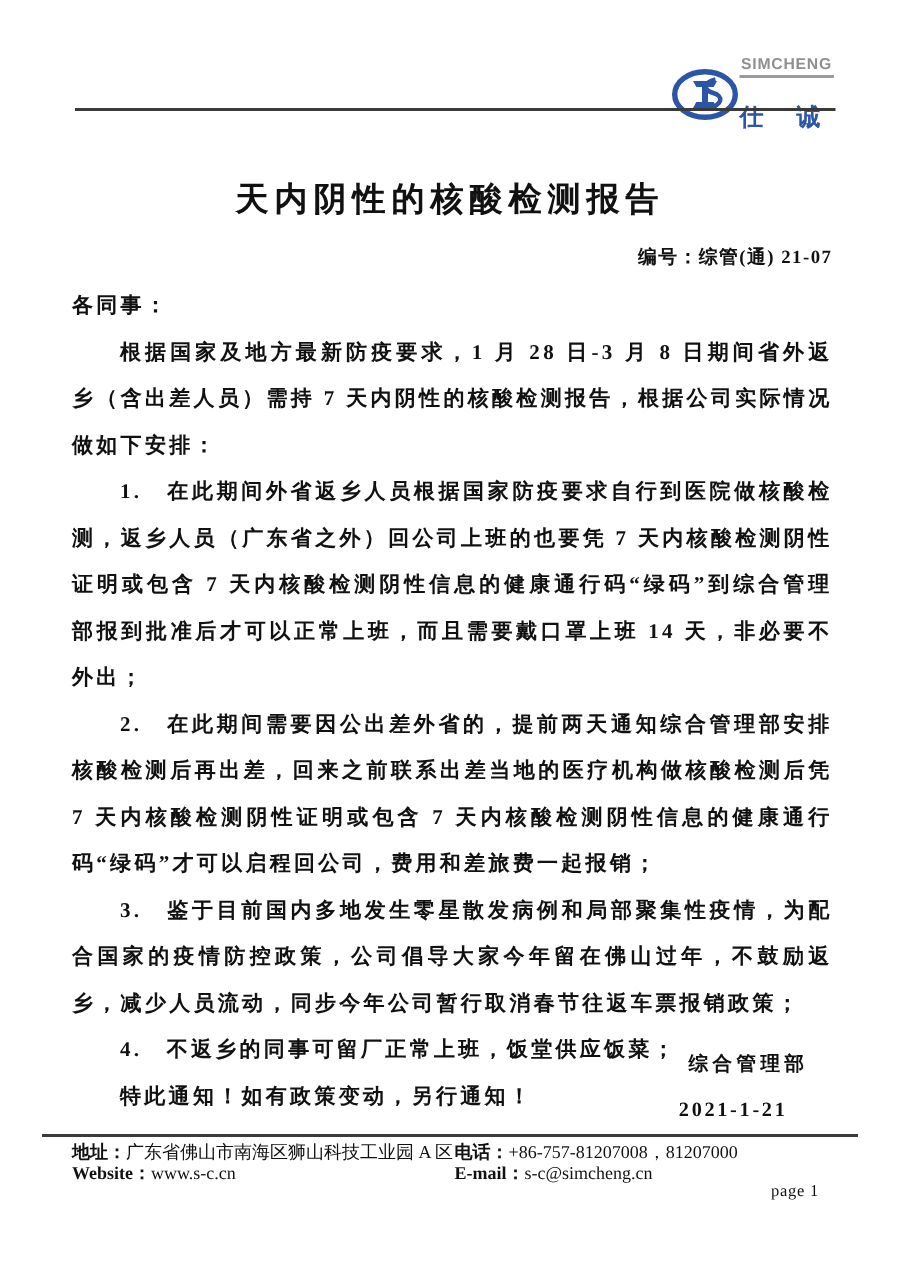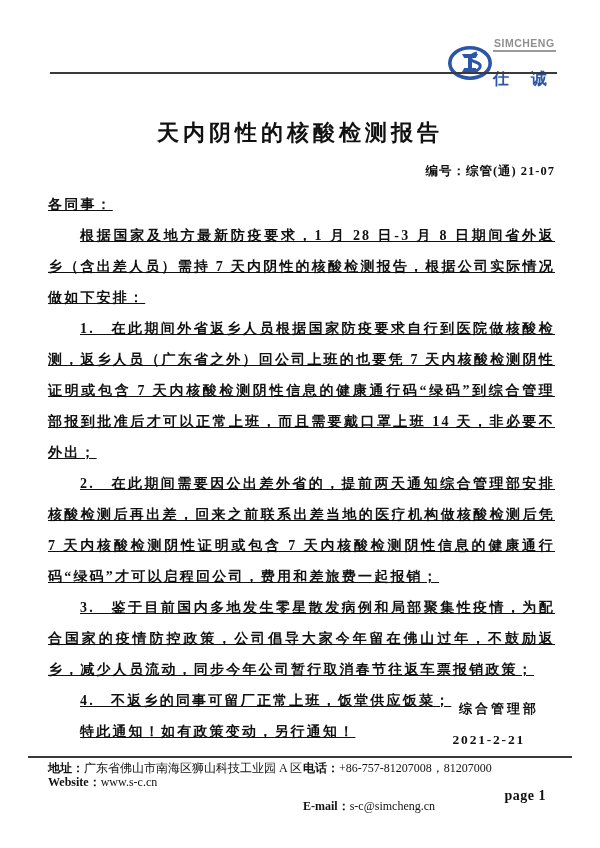--- a/index.html
+++ b/index.html
@@ -27,21 +27,20 @@
   }
   .doc-number{
     position:absolute;top:162px;right:45px;
     font-size:12.5px;font-weight:bold;letter-spacing:1px;line-height:18px;
   }
   
   .doc-body{
     position:absolute;top:189px;left:48px;width:507px;
     font-size:14px;font-weight:bold;line-height:31px;letter-spacing:2.2px;
     text-align:justify;
-    text-decoration:underline;
   }
   .doc-body p{margin:0;}
   .doc-body p.indent{text-indent:32px;}
   
   .sig-dept{
     position:absolute;top:699px;right:45px;padding-right:16px;
     font-size:13px;font-weight:bold;letter-spacing:3px;line-height:20px;
   }
   .sig-date{
     position:absolute;top:730px;right:45px;padding-right:30px;
@@ -49,27 +48,27 @@
   }
   
   .footer{position:absolute;top:756px;left:0;right:0;}
   .footer-rule{height:2px;background:#3a3a3a;margin:0 28px;}
   .footer-cols{
     display:flex;padding:4px 45px 0 48px;
     font-size:12px;line-height:13.5px;
   }
   .f-col{display:flex;flex-direction:column;}
   .f-left{width:255px;}
-  .f-right{flex:1;gap:24px;}
+  .f-right{flex:1;}
   .f-row{white-space:nowrap;}
   .f-label{font-weight:bold;}
   .f-value{font-weight:normal;}
   .page-num{
     position:absolute;right:54px;top:32px;
-    font-size:14px;font-weight:bold;letter-spacing:0.5px;
+    font-size:11px;font-weight:normal;letter-spacing:0.5px;
   }
 </style>
 </head>
 <body>
 
 <div class="page">
 
   <div class="header">
     <div class="logo">
       <span class="logo-mark">
@@ -94,21 +93,21 @@
     <p>各同事：</p>
     <p class="indent">根据国家及地方最新防疫要求，1 月 28 日-3 月 8 日期间省外返乡（含出差人员）需持 7 天内阴性的核酸检测报告，根据公司实际情况做如下安排：</p>
     <p class="indent">1.　在此期间外省返乡人员根据国家防疫要求自行到医院做核酸检测，返乡人员（广东省之外）回公司上班的也要凭 7 天内核酸检测阴性证明或包含 7 天内核酸检测阴性信息的健康通行码“绿码”到综合管理部报到批准后才可以正常上班，而且需要戴口罩上班 14 天，非必要不外出；</p>
     <p class="indent">2.　在此期间需要因公出差外省的，提前两天通知综合管理部安排核酸检测后再出差，回来之前联系出差当地的医疗机构做核酸检测后凭 7 天内核酸检测阴性证明或包含 7 天内核酸检测阴性信息的健康通行码“绿码”才可以启程回公司，费用和差旅费一起报销；</p>
     <p class="indent">3.　鉴于目前国内多地发生零星散发病例和局部聚集性疫情，为配合国家的疫情防控政策，公司倡导大家今年留在佛山过年，不鼓励返乡，减少人员流动，同步今年公司暂行取消春节往返车票报销政策；</p>
     <p class="indent">4.　不返乡的同事可留厂正常上班，饭堂供应饭菜；</p>
     <p class="indent">特此通知！如有政策变动，另行通知！</p>
   </div>
 
   <div class="sig-dept">综合管理部</div>
-  <div class="sig-date">2021-2-21</div>
+  <div class="sig-date">2021-1-21</div>
 
   <div class="footer">
     <div class="footer-rule"></div>
     <div class="footer-cols">
       <div class="f-col f-left">
         <div class="f-row">
           <span class="f-label">地址：</span><span class="f-value">广东省佛山市南海区狮山科技工业园 A 区</span>
         </div>
         <div class="f-row">
           <span class="f-label">Website：</span><span class="f-value">www.s-c.cn</span>

